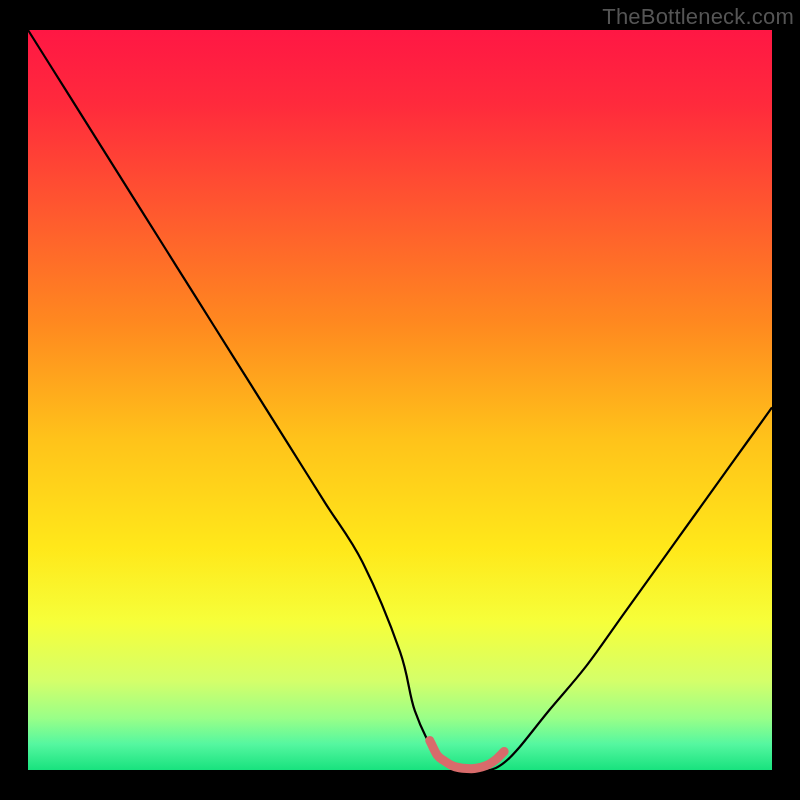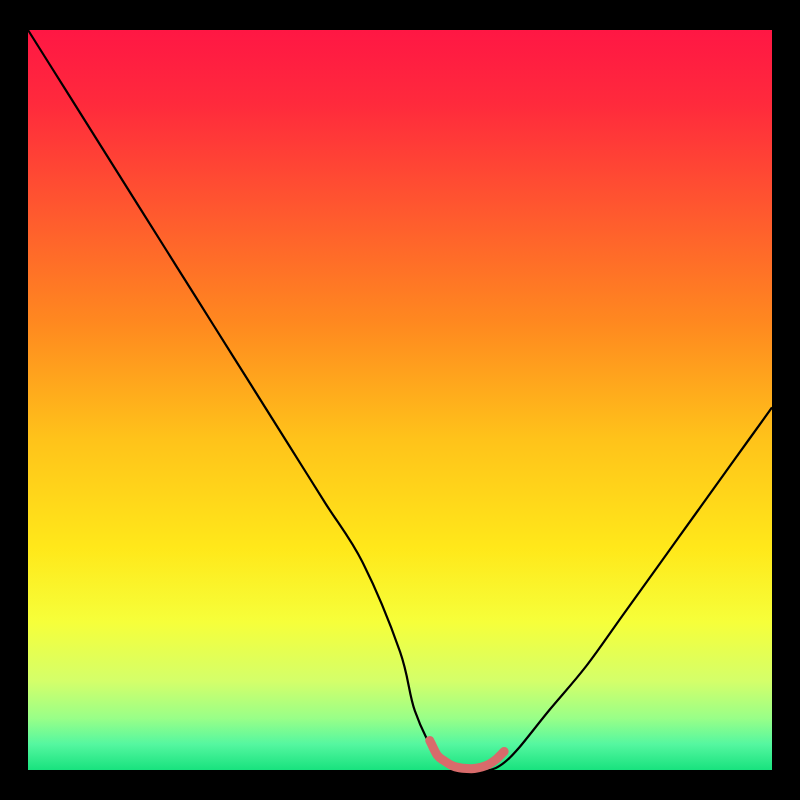--- a/index.html
+++ b/index.html
@@ -23,20 +23,21 @@
   svg.chart {
     position: absolute;
     left: 0; top: 0;
     width: 800px;
     height: 800px;
   }
 </style>
 </head>
 <body>
 <div class="wrap">
+  <div class="watermark">TheBottleneck.com</div>
   <svg class="chart" viewBox="0 0 800 800" preserveAspectRatio="none">
     <defs>
       <linearGradient id="bgGrad" x1="0" y1="0" x2="0" y2="1">
 
       <stop offset="0.0%" stop-color="#ff1744"></stop>
           <stop offset="10.0%" stop-color="#ff2a3c"></stop>
           <stop offset="25.0%" stop-color="#ff5a2e"></stop>
           <stop offset="40.0%" stop-color="#ff8a1f"></stop>
           <stop offset="55.0%" stop-color="#ffc21a"></stop>
           <stop offset="70.0%" stop-color="#ffe81a"></stop>

